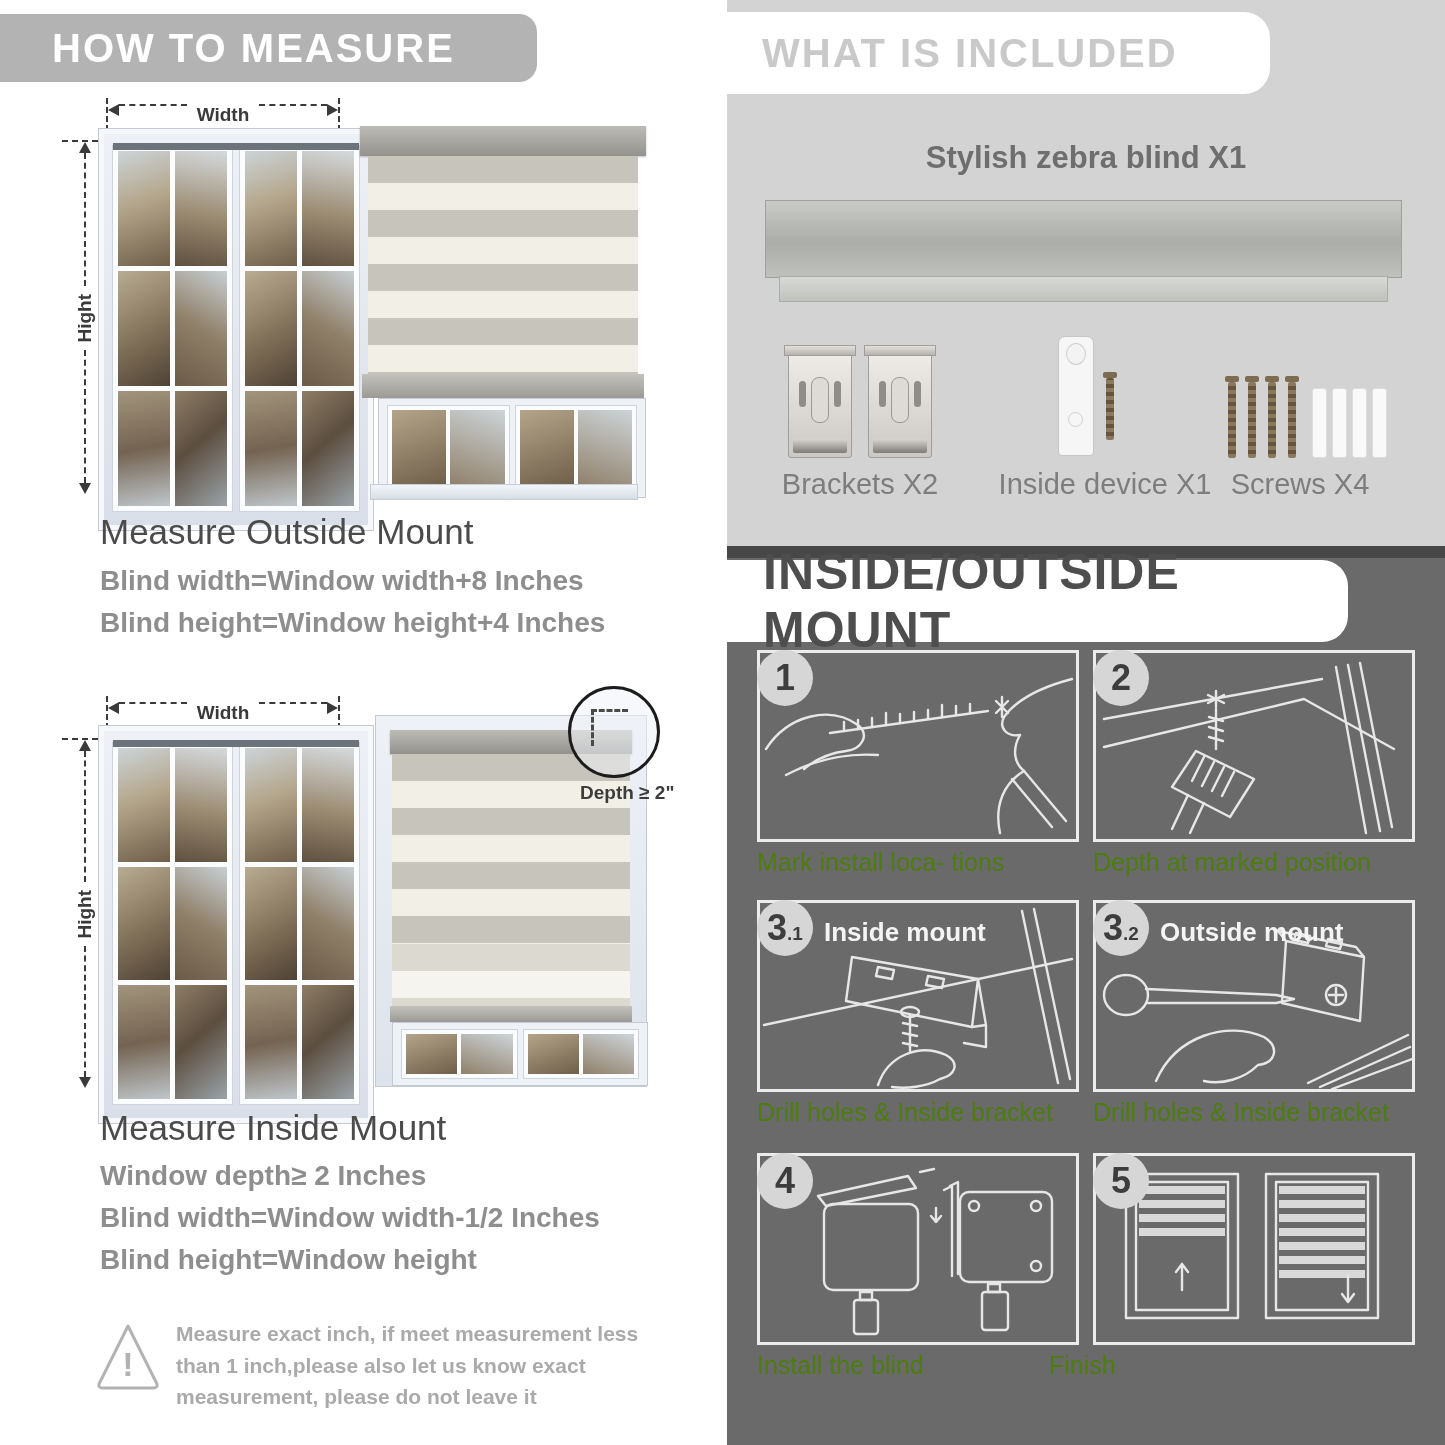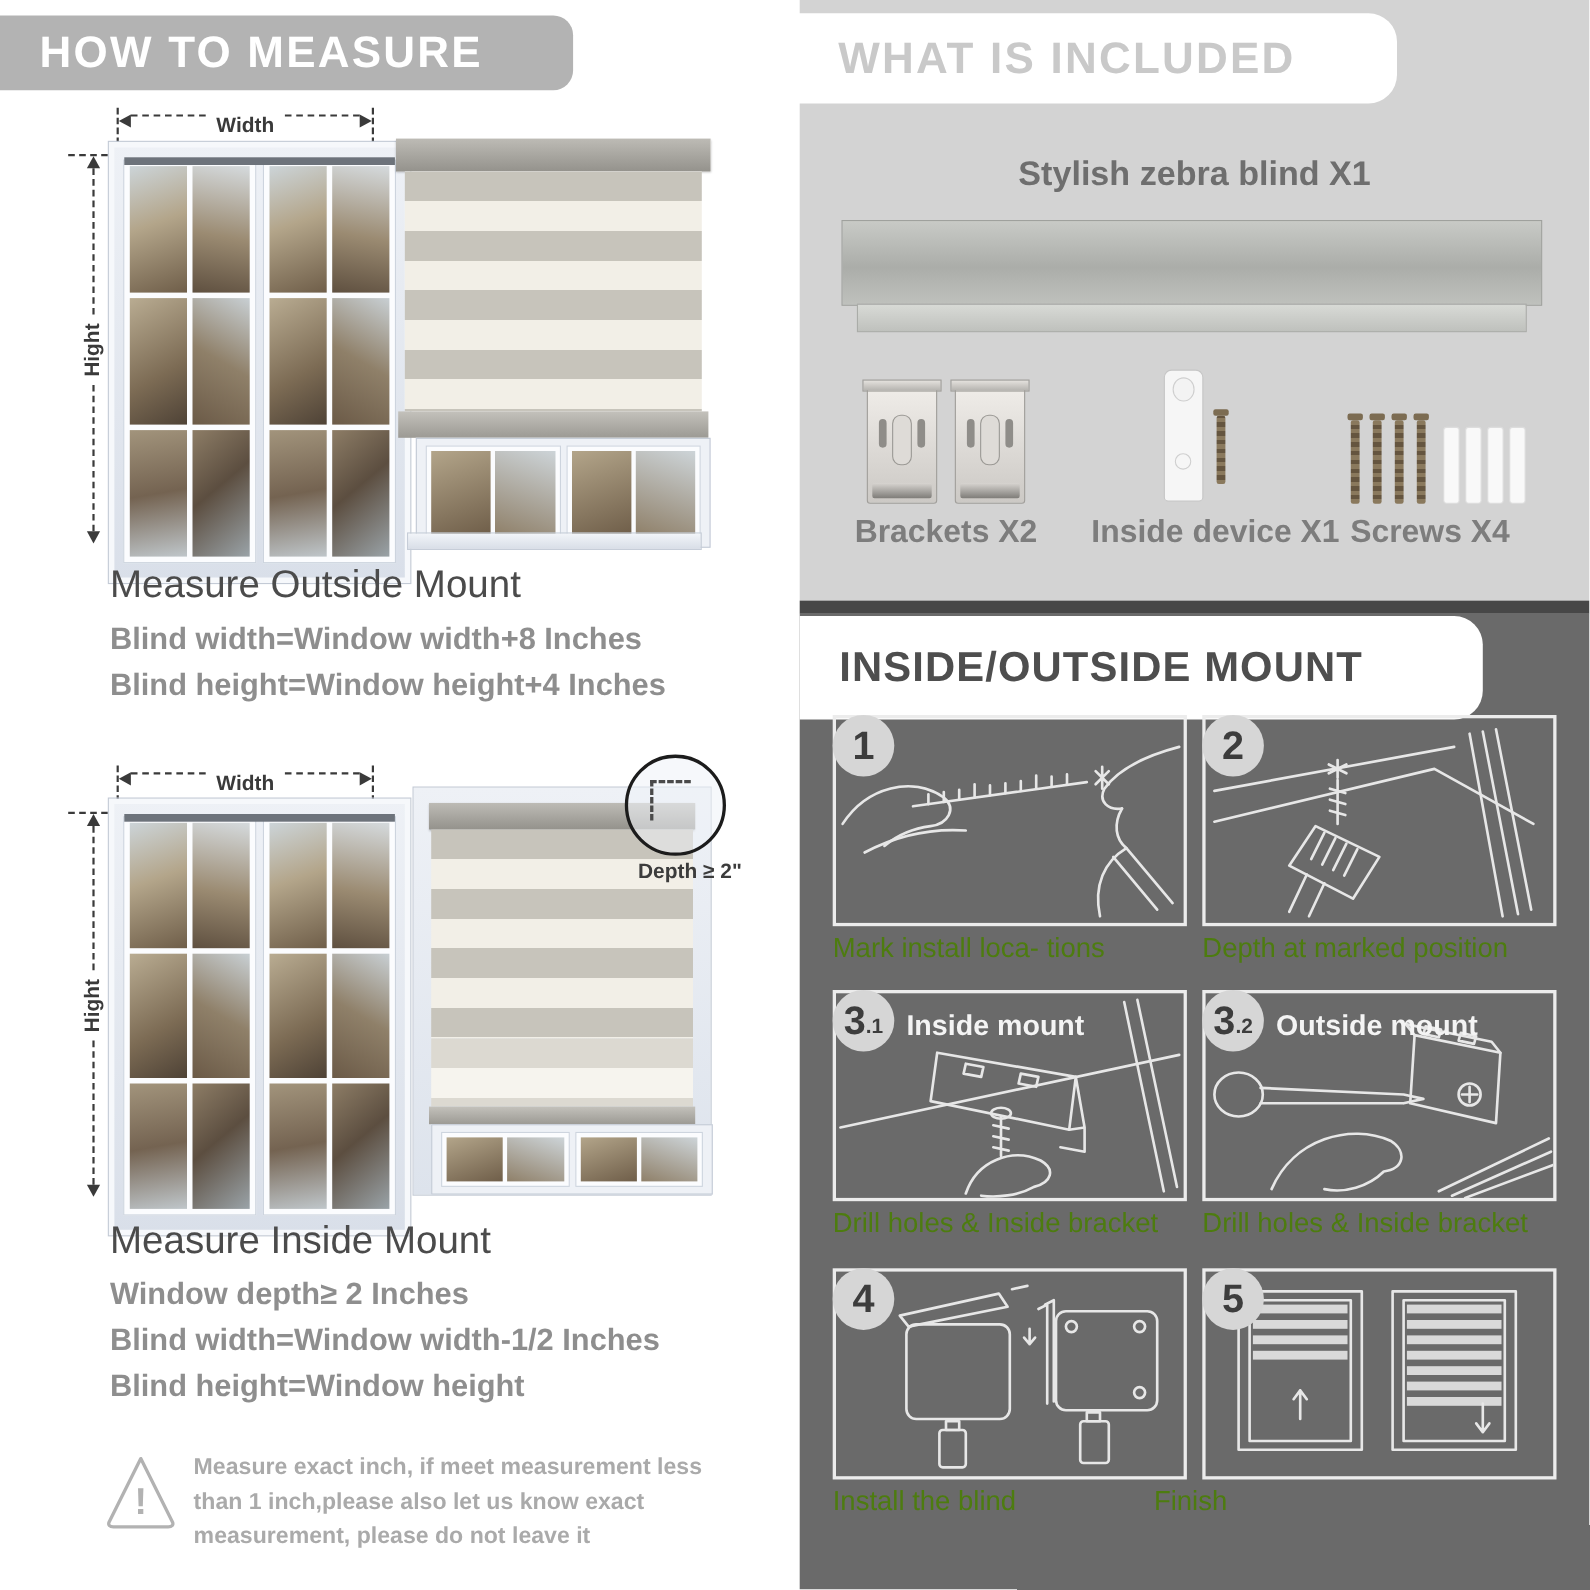--- a/index.html
+++ b/index.html
@@ -2,21 +2,21 @@
 <html><head>
 <meta charset="utf-8">
 <style>
   html,body{margin:0;padding:0}
   body{width:1445px;height:1445px;position:relative;background:#fff;overflow:hidden;
        font-family:"Liberation Sans",sans-serif;}
   .abs{position:absolute}
 
   
   #howto-header{left:0;top:14px;width:485px;height:68px;background:#b3b3b3;
-    border-radius:0 18px 18px 0;display:flex;align-items:center;padding-left:36px;
+    border-radius:0 18px 18px 0;display:flex;align-items:center;padding-left:52px;
     color:#fff;font-size:40px;font-weight:bold;letter-spacing:2px}
 
   
   .window{background:linear-gradient(#eef1f6,#d9dfe9);border:1px solid #c3cad5;
     box-shadow:inset 0 0 0 5px #f6f8fb;display:flex;gap:6px;padding:16px 13px 18px}
   .window .wtop{position:absolute;left:14px;right:14px;top:14px;height:7px;background:#6d737b}
   .sash{flex:1;background:#fbfcfe;border:1px solid #cdd4de;padding:5px;display:grid;
     grid-template-columns:1fr 1fr;grid-template-rows:1fr 1fr 1fr;gap:5px}
   .pane{min-width:0;min-height:0}
   .pane:nth-child(1){background:linear-gradient(160deg,#ccd4d8 0%,#b3a58a 45%,#6f5e49 100%)}
@@ -88,27 +88,27 @@
   .safety::before{content:"";position:absolute;left:7px;top:6px;width:18px;height:20px;
     border:1px solid #cfcfcf;border-radius:50%;background:#f3f3f3}
   .safety::after{content:"";position:absolute;left:9px;bottom:28px;width:13px;height:13px;
     border:1px solid #cfcfcf;border-radius:50%}
   .screw{width:8px;background:repeating-linear-gradient(0deg,#8a795d 0 4px,#65553f 4px 8px);
     border-radius:2px;position:absolute}
   .screw::before{content:"";position:absolute;left:-3px;top:-6px;width:14px;height:6px;
     background:#7c6c52;border-radius:2px}
   .anchor{width:13px;background:rgba(255,255,255,.85);border:1px solid #ddd;
     border-radius:3px;position:absolute}
-  .item-label{font-size:29px;font-weight:bold;color:#7d7d7d;text-align:center;position:absolute}
+  .item-label{font-size:29px;font-weight:normal;color:#7d7d7d;text-align:center;position:absolute}
 
   #mount-divider{left:727px;top:546px;width:718px;height:12px;background:#474747}
   #panel-mount{left:727px;top:558px;width:718px;height:887px;background:#6a6a6a}
-  #mount-header{left:727px;top:560px;width:585px;height:94px;background:#fff;
+  #mount-header{left:727px;top:560px;width:585px;height:82px;background:#fff;
     border-radius:0 26px 26px 0;display:flex;align-items:center;padding-left:36px;
-    color:#4e4e4e;font-size:38px;font-weight:bold;letter-spacing:1px}
+    color:#4e4e4e;font-size:50px;font-weight:bold;letter-spacing:1px}
 
   .step-box{position:absolute;width:316px;height:186px;border:3px solid #ececec}
   .step-badge{position:absolute;left:-3px;top:-3px;width:56px;height:56px;border-radius:50%;
     background:#d6d6d6;color:#3d3d3d;display:flex;align-items:center;justify-content:center;
     font-weight:bold;font-size:36px;z-index:2}
   .step-badge .sub{font-size:19px;margin-top:12px}
   .step-tag{position:absolute;left:64px;top:14px;color:#f4f4f4;font-size:26px;font-weight:bold;z-index:2}
   .step-caption{position:absolute;width:340px;color:#4d7c0f;font-size:25px;font-weight:normal}
   .art{position:absolute;inset:0}
   .art svg{width:100%;height:100%}

